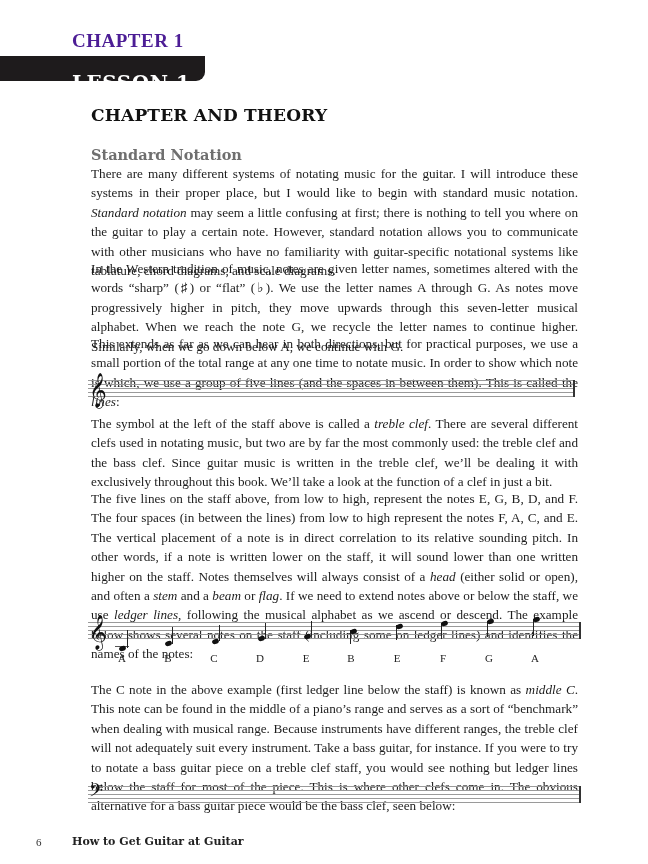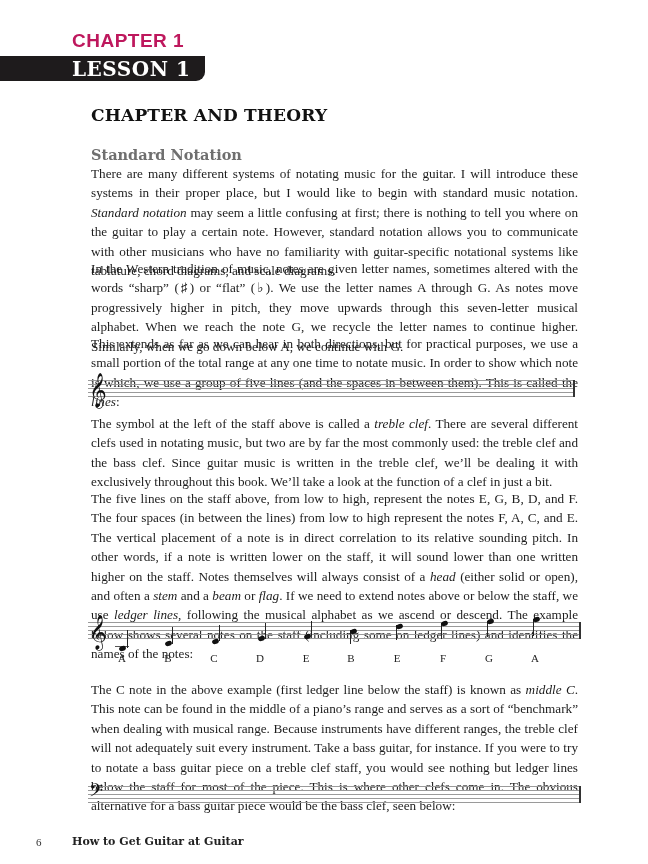--- a/index.html
+++ b/index.html
@@ -1,23 +1,23 @@
 <!DOCTYPE html>
 <html><head>
 <meta charset="utf-8">
 <style>
   html, body { margin: 0; padding: 0; background: #ffffff; }
   body { width: 648px; height: 864px; position: relative; overflow: hidden;
          font-family: "DejaVu Serif", "Liberation Serif", serif; color: #1a1a1a; }
 
   .chapter-label { position: absolute; left: 72px; top: 30px; font-size: 19px; font-weight: bold;
-                   color: #be185d; letter-spacing: 0.5px; font-family: Liberation Sans, sans-serif; }
+                   color: #4c1d95; letter-spacing: 0.5px; font-family: Liberation Serif, serif; }
   .lesson-bar { position: absolute; left: 0; top: 56px; width: 205px; height: 25px; background: #1e1b1c;
                 border-bottom-right-radius: 9px; }
-  .lesson-label { position: absolute; left: 72px; top: 57px; font-size: 20px; font-weight: bold;
+  .lesson-label { position: absolute; left: 72px; top: 71px; font-size: 20px; font-weight: bold;
                   color: #ffffff; letter-spacing: 0.5px; font-family: "DejaVu Serif", serif; }
 
   .section-title { position: absolute; left: 91px; top: 105px; font-size: 17px; font-weight: bold;
                    color: #111; letter-spacing: 0.2px; }
   .subsection-title { position: absolute; left: 91px; top: 146px; font-size: 14.5px; font-weight: bold;
                       color: #6f6f6f; }
 
   .para { position: absolute; left: 91px; width: 487px; font-family: "Liberation Serif", serif;
           font-size: 13.2px; line-height: 19.4px; text-align: justify; color: #1c1c1c; margin: 0; }
   .para em { font-style: italic; }

